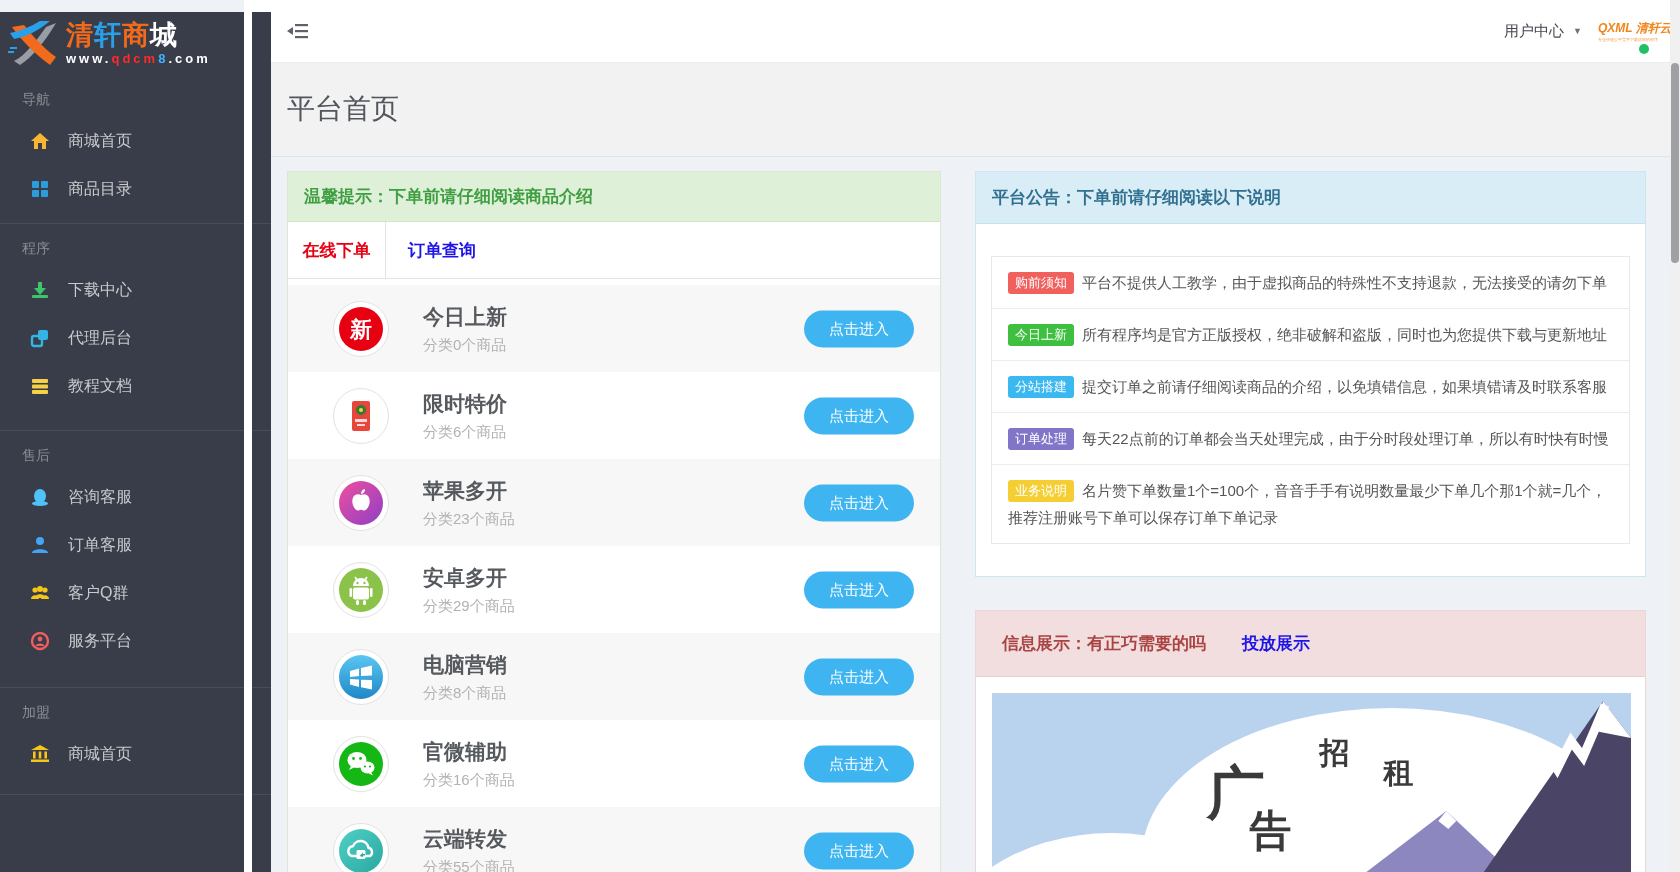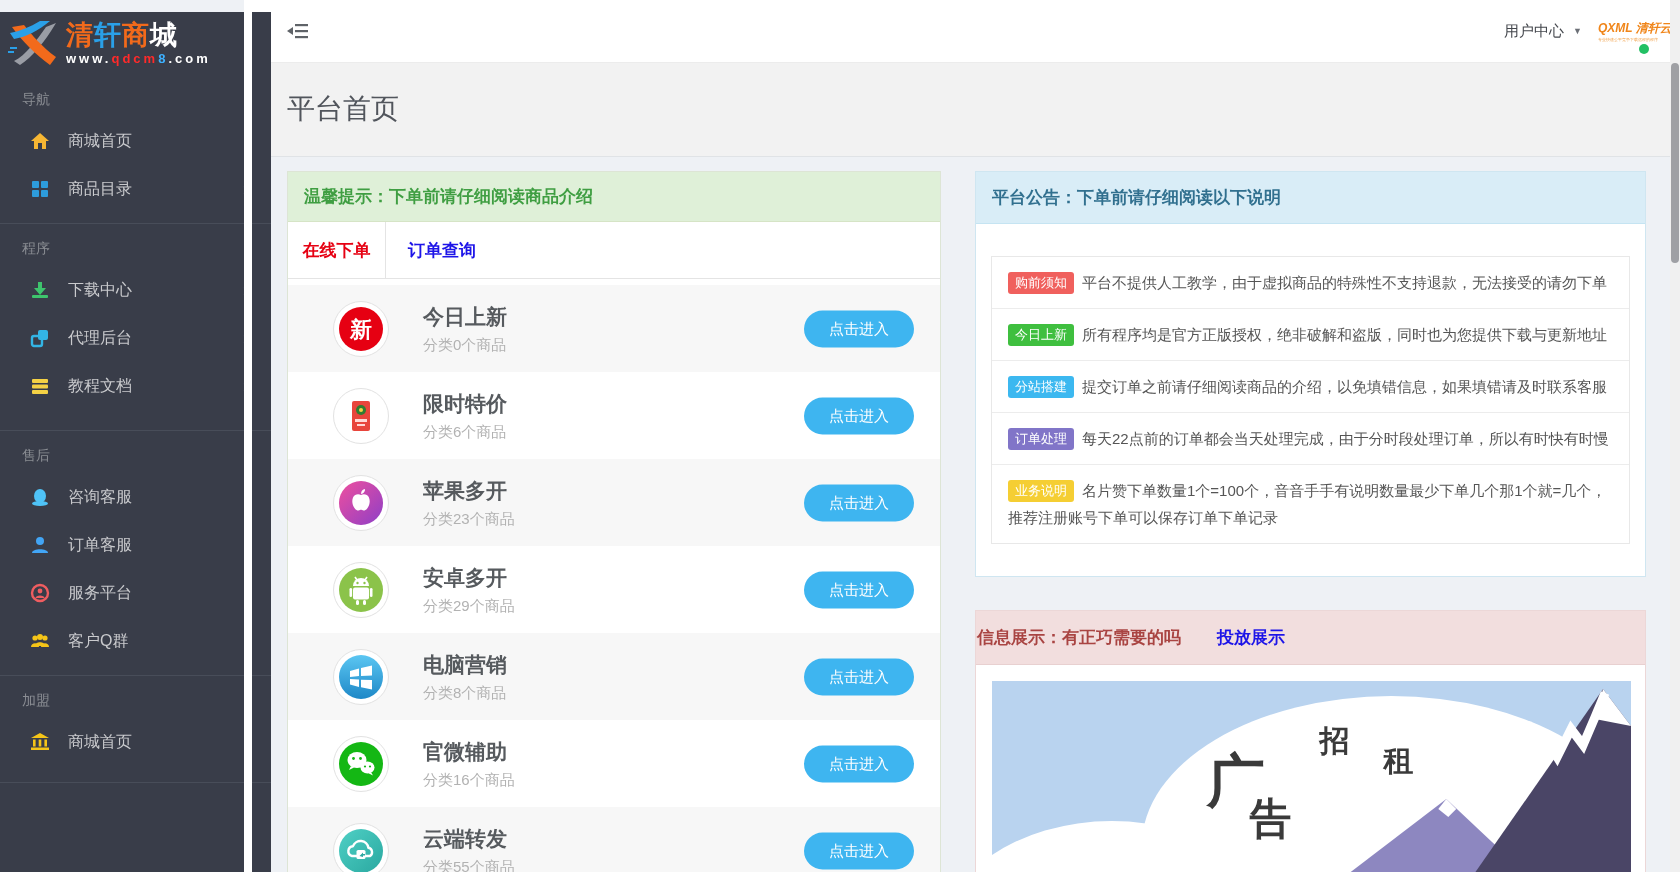--- a/index.html
+++ b/index.html
@@ -17,21 +17,21 @@
   .logo-txt { margin-left:2px; }
   .logo-title { font-size:27px; font-weight:bold; letter-spacing:1px; line-height:28px; white-space:nowrap; }
   .logo-url { font-size:13px; font-weight:bold; letter-spacing:3px; margin-top:2px; white-space:nowrap; }
   .side-section { border-bottom:1px solid #484d59; padding:0 0 12px 0; }
   .side-label { color:#8a8d93; font-size:14px; padding:16px 0 8px 22px; }
   .side-item { height:48px; display:flex; align-items:center; padding:0 18px 0 30px;
     font-size:16px; color:#c9cacd; cursor:pointer; position:relative; }
   .side-item .sicon { width:20px; height:20px; margin-right:18px; flex:0 0 auto; }
   .side-item .chev { position:absolute; right:22px; color:#8a8d93; font-size:18px; line-height:1; }
   .sec-a { padding-bottom:10px; } .sec-b { padding-bottom:20px; }
-  .sec-c { padding-bottom:10px; } .sec-d { padding-bottom:16px; border-bottom:1px solid #484d59; }
+  .sec-c { padding-bottom:22px; } .sec-d { padding-bottom:16px; border-bottom:1px solid #484d59; }
 
   
   .main { position:absolute; left:252px; top:0; right:0; height:872px; }
   .topbar { height:63px; background:#fff; border-bottom:1px solid #ececec;
     display:flex; align-items:center; padding:0 22px 0 35px; position:relative; }
   .fold { width:22px; height:16px; cursor:pointer; }
   .top-right { margin-left:auto; display:flex; align-items:center; }
   .user-center { font-size:15px; color:#44474d; cursor:pointer; display:flex; align-items:center; }
   .user-center .caret { font-size:9px; color:#6b6f76; margin-left:9px; }
   .mini-logo { margin-left:16px; width:60px; cursor:pointer; position:relative; text-align:center; }
@@ -81,22 +81,22 @@
   .notice-body { padding:32px 15px 32px 15px; background:#fff; }
   .notice-box { border:1px solid #e8e8e8; }
   .notice-item { padding:12px 16px; border-top:1px solid #ececec;
     font-size:15px; color:#555; line-height:27px; }
   .notice-item:first-child { border-top:none; }
   .ntag { display:inline-block; padding:2px 7px 3px; border-radius:3px; color:#fff;
     font-size:13px; line-height:17px; margin-right:8px; position:relative; top:-1px; }
 
   
   .info-panel { margin-top:33px; border:1px solid #ecd7d7; }
-  .info-header { height:54px; background:#f2dede; border-bottom:1px solid #e8d0d0;
-    display:flex; align-items:center; padding-left:1px; }
+  .info-header { height:66px; background:#f2dede; border-bottom:1px solid #e8d0d0;
+    display:flex; align-items:center; padding-left:26px; }
   .info-title { color:#a94442; font-size:17px; font-weight:bold; }
   .info-link { color:#1d14e8; font-size:17px; font-weight:bold; margin-left:36px;
     cursor:pointer; text-decoration:none; }
   .info-body { background:#fff; padding:16px; }
   .ad-img { width:639px; height:240px; display:block; }
 
   
   .page-scrollbar { position:absolute; right:0; top:0; width:10px; height:872px;
     background:#f0f0f0; z-index:9; }
   .page-scrollbar .thumb { position:absolute; left:1px; width:8px; top:63px; height:200px;
@@ -186,36 +186,36 @@
       </div>
       <div class="side-item">
         <svg class="sicon" viewBox="0 0 20 20">
             <circle cx="10" cy="6" r="4" fill="#42a5f5"></circle>
             <path d="M2 18 C2 13 18 13 18 18 Z" fill="#42a5f5"></path>
           </svg>
         <span>订单客服</span>
       </div>
       <div class="side-item">
         <svg class="sicon" viewBox="0 0 20 20">
-            <circle cx="10" cy="10" r="8" fill="none" stroke="#ef5d60" stroke-width="2.4"></circle>
-            <circle cx="10" cy="8" r="2.4" fill="#ef5d60"></circle>
-            <path d="M5.5 15 C5.5 11.5 14.5 11.5 14.5 15 Z" fill="#ef5d60"></path>
-          </svg>
-        <span>服务平台</span>
-      </div>
-      <div class="side-item">
-        <svg class="sicon" viewBox="0 0 20 20">
             <circle cx="5" cy="7" r="2.6" fill="#f5c518"></circle>
             <circle cx="15" cy="7" r="2.6" fill="#f5c518"></circle>
             <circle cx="10" cy="6" r="3" fill="#f5c518"></circle>
             <path d="M1 16 C1 11 9 11 9 16 Z" fill="#f5c518"></path>
             <path d="M11 16 C11 11 19 11 19 16 Z" fill="#f5c518"></path>
             <path d="M5 15 C5 10 15 10 15 15 Z" fill="#f5c518"></path>
           </svg>
         <span>客户Q群</span>
+      </div>
+      <div class="side-item">
+        <svg class="sicon" viewBox="0 0 20 20">
+            <circle cx="10" cy="10" r="8" fill="none" stroke="#ef5d60" stroke-width="2.4"></circle>
+            <circle cx="10" cy="8" r="2.4" fill="#ef5d60"></circle>
+            <path d="M5.5 15 C5.5 11.5 14.5 11.5 14.5 15 Z" fill="#ef5d60"></path>
+          </svg>
+        <span>服务平台</span>
       </div>
     </div>
 
     <div class="side-section sec-d">
       <div class="side-label">加盟</div>
       <div class="side-item">
         <svg class="sicon" viewBox="0 0 20 20">
             <path d="M10 1 L19 6 L1 6 Z" fill="#f5c518"></path>
             <rect x="3" y="7.5" width="2.6" height="7" fill="#f5c518"></rect>
             <rect x="8.7" y="7.5" width="2.6" height="7" fill="#f5c518"></rect>

